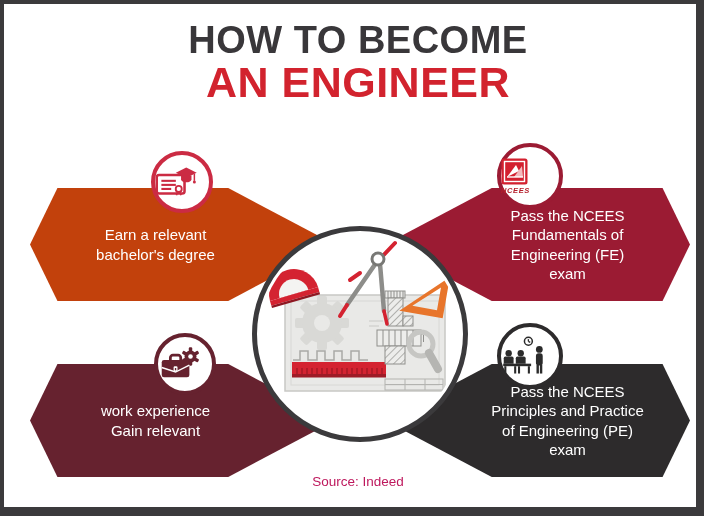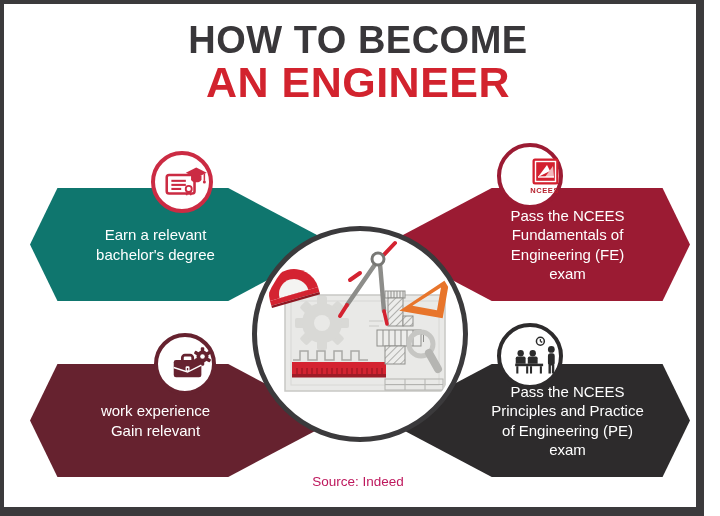--- a/index.html
+++ b/index.html
@@ -25,42 +25,42 @@
   .left .banner-text{padding:0 90px 0 36px;}
   .right .banner-text{padding:0 32px 0 92px;}
 
   .center-circle{
     position:absolute; left:248px; top:222px; width:216px; height:216px;
     border-radius:50%; background:#ffffff; border:5px solid #3b3a3c;
     box-sizing:border-box; z-index:5; display:flex; align-items:center; justify-content:center;
   }
   .icon-circle{
     position:absolute; border-radius:50%; background:#ffffff; box-sizing:border-box;
-    z-index:6; display:flex; align-items:flex-end; justify-content:center; flex-direction:column;
+    z-index:6; display:flex; align-items:flex-start; justify-content:center; flex-direction:column;font-style:italic;
   }
   .i1{left:147px; top:147px; width:62px; height:62px; border:4px solid #cb2b43;}
   .i2{left:493px; top:139px; width:66px; height:66px; border:4px solid #9b1b33;}
   .i3{left:150px; top:329px; width:62px; height:62px; border:4px solid #66222f;}
   .i4{left:493px; top:319px; width:66px; height:66px; border:4px solid #2d2b2c;}
   .ncees-label{font-size:7.5px; font-weight:bold; color:#b5202c; letter-spacing:0.6px; margin-top:1px;}
 
   .source{position:absolute; top:470px; left:0; width:708px; text-align:center;
           font-size:13.5px; color:#8b8b8b;}
 </style>
 </head>
 <body>
 
 <div class="stage">
 
   <div class="title">
     <div class="title-line1" style="color: rgb(57, 55, 58);">HOW TO BECOME</div>
     <div class="title-line2" style="color: rgb(210, 35, 46);">AN ENGINEER</div>
   </div>
 
-  <div class="banner left b1" style="background: #0f766e;">
+  <div class="banner left b1" style="background: #c2410c;">
     <div class="banner-text">
       <span>Earn a relevant</span>
       <span>bachelor's degree</span>
     </div>
   </div>
 
   <div class="banner right b2" style="background: rgb(155, 27, 51);">
     <div class="banner-text">
       <span>Pass the NCEES</span>
       <span>Fundamentals of</span>

